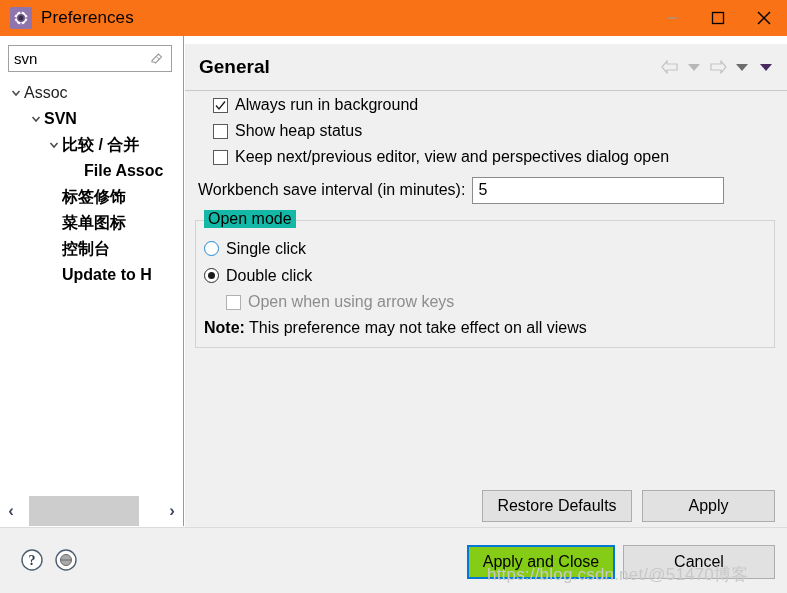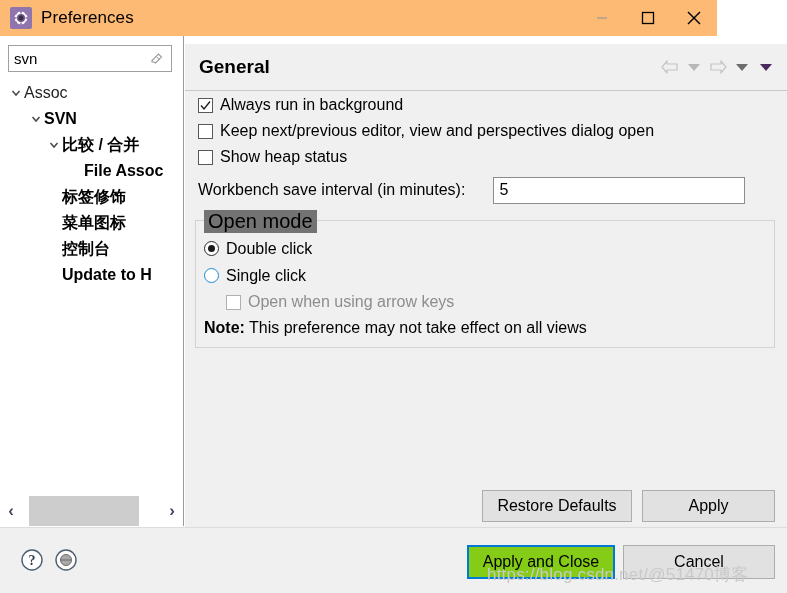--- a/index.html
+++ b/index.html
@@ -14,22 +14,22 @@
     font-size: 15px;
     color: #000000;
     overflow: hidden;
     position: relative;
   }
 
   
   #titlebar {
     position: absolute;
     left: 0; top: 0;
-    width: 717px; height: 36px;
-    background: #fdba74;
+    width: 787px; height: 36px;
+    background: #f97316;
     display: flex;
     align-items: center;
   }
   #app-icon {
     width: 22px; height: 22px;
     margin-left: 10px;
     background: #8f74ad;
     border-radius: 2px;
     display: flex;
     align-items: center;
@@ -186,41 +186,40 @@
     position: absolute;
     left: 0; top: 48px;
     width: 602px;
     height: 440px;
   }
 
   .cb-row {
     display: flex;
     align-items: center;
     height: 26px;
-    margin-left: 13px;
+    margin-left: 28px;
   }
   .cbox {
     width: 15px; height: 15px;
     border: 1px solid #585858;
     background: #fff;
     box-sizing: border-box;
     display: flex; align-items: center; justify-content: center;
     flex: none;
   }
   .cbox.disabled { border-color: #b0b0b0; background: #fff; }
   .cb-label { margin-left: 7px; font-size: 16px; color: #000; }
   .cb-label.disabled { color: #8d8d8d; }
 
   #interval-row {
     display: flex;
     align-items: center;
     margin-left: 13px;
     margin-top: 6px;
     height: 28px;
-    gap: 21px;
   }
   #interval-label { font-size: 16px; }
   #interval-input {
     margin-left: 7px;
     width: 252px; height: 27px;
     border: 1px solid #8c8c8c;
     background: #fff;
     box-sizing: border-box;
     font-family: "Liberation Sans", sans-serif;
     font-size: 16px;
@@ -231,23 +230,23 @@
 
   #open-mode-group {
     position: relative;
     margin: 16px 12px 0 10px;
     border: 1px solid #d3d3d3;
     padding: 14px 0 10px 0;
   }
   #open-mode-legend {
     position: absolute;
     top: -11px; left: 8px;
-    background: #737373;
+    background: #14b8a6;
     padding: 0 4px;
-    font-size: 20px;
+    font-size: 16px;
     color: #000;
   }
   .rb-row {
     display: flex;
     align-items: center;
     height: 27px;
     margin-left: 8px;
   }
   .radio {
     width: 15px; height: 15px;
@@ -493,45 +492,45 @@
         <div class="cb-row">
           <span class="cbox">
             <svg width="11" height="11" viewBox="0 0 11 11">
               <polyline points="1,5.5 4,9 10,1.5" fill="none" stroke="#1b1b1b" stroke-width="1.3"></polyline>
             </svg>
           </span>
           <span class="cb-label">Always run in background</span>
         </div>
         <div class="cb-row">
           <span class="cbox"></span>
-          <span class="cb-label">Keep next/previous editor, view and perspectives dialog open</span>
+          <span class="cb-label">Show heap status</span>
         </div>
         <div class="cb-row">
           <span class="cbox"></span>
-          <span class="cb-label">Show heap status</span>
+          <span class="cb-label">Keep next/previous editor, view and perspectives dialog open</span>
         </div>
       </div>
 
     <div id="interval-row">
       <span id="interval-label">Workbench save interval (in minutes):</span>
       <input id="interval-input" type="text" value="5" style="">
     </div>
 
     <div id="open-mode-group">
       <span id="open-mode-legend">Open mode</span>
       <div id="radio-list">
+          <div class="rb-row">
+            <span class="radio off"></span>
+            <span class="rb-label">Single click</span>
+          </div>
           <div class="rb-row">
             <span class="radio on">
               <span class="dot"></span>
             </span>
             <span class="rb-label">Double click</span>
-          </div>
-          <div class="rb-row">
-            <span class="radio off"></span>
-            <span class="rb-label">Single click</span>
           </div>
         </div>
       <div id="sub-cb-list">
           <div class="cb-row sub-row">
             <span class="cbox disabled"></span>
             <span class="cb-label disabled">Open when using arrow keys</span>
           </div>
         </div>
       <div id="note-row">
         <b>Note:</b><span> This preference may not take effect on all views</span>

